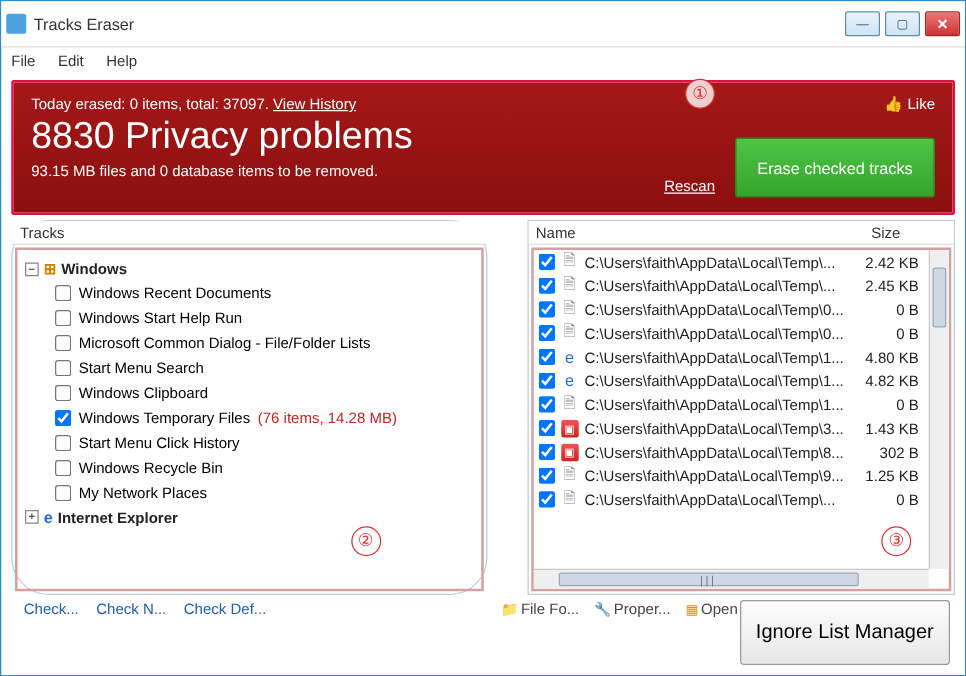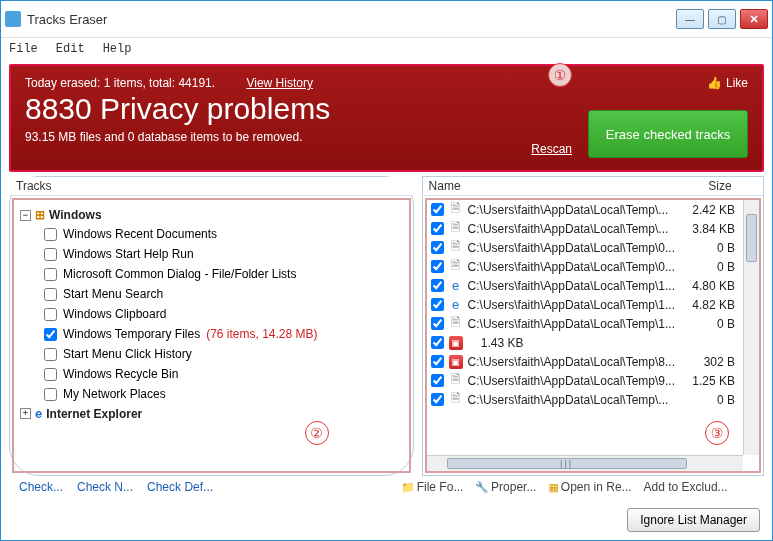--- a/index.html
+++ b/index.html
@@ -4,38 +4,38 @@
 <style>
 * { box-sizing: border-box; margin: 0; padding: 0; font-family: "Segoe UI", Tahoma, sans-serif; }
 body { width: 773px; height: 541px; background: #fff; border: 1px solid #2a8dd4; overflow: hidden; position: relative; }
 .titlebar { height: 20px; background: #fff; display: flex; align-items: center; padding: 18px 4px; border-bottom: 1px solid #e0e0e0; }
 .titlebar .app-icon { width: 16px; height: 16px; background: #4aa3df; margin-right: 6px; display: inline-block; border-radius: 2px; }
 .titlebar .title { font-size: 13px; color: #333; flex: 1; }
 .winbtns { display: flex; gap: 4px; }
 .winbtn { width: 28px; height: 20px; border: 1px solid #5b8bb0; background: linear-gradient(#eaf3fb,#cde4f5); display: flex; align-items: center; justify-content: center; font-size: 10px; color: #2b5070; cursor: pointer; border-radius: 2px; }
 .winbtn.close { background: linear-gradient(#e77,#c33); border-color: #a22; color: #fff; font-weight: bold; font-size: 11px; }
 .menubar { height: 22px; display: flex; align-items: center; padding: 0 8px; gap: 18px; font-size: 12px; color: #333; }
-.menubar span { cursor: pointer; font-family: Liberation Mono, monospace; }
+.menubar span { cursor: pointer; }
 .banner { margin: 4px 8px 4px 8px; height: 108px; background: linear-gradient(#a51818,#8c0f0f); border: 2px solid #d14; color: #fff; padding: 10px 14px; position: relative; border-radius: 2px; }
 .banner .summary { font-size: 12px; }
-.banner .summary a { color: #fff; text-decoration: underline; cursor: pointer; margin-left: 28px; }
+.banner .summary a { color: #fff; text-decoration: underline; cursor: pointer; }
 .banner .big { font-size: 30px; font-weight: 400; margin-top: 2px; }
 .banner .sub { font-size: 12px; margin-top: 4px; }
 .banner .rescan { position: absolute; right: 190px; bottom: 14px; font-size: 12px; text-decoration: underline; cursor: pointer; }
 .banner .erase { position: absolute; right: 14px; bottom: 12px; width: 160px; height: 48px; background: linear-gradient(#4fc445,#34a52a); border: 1px solid #2a8a22; color: #fff; font-size: 13px; display: flex; align-items: center; justify-content: center; cursor: pointer; border-radius: 3px; }
 .banner .like { position: absolute; right: 14px; top: 10px; font-size: 12px; cursor: pointer; }
 .banner .like::before { content: "👍 "; }
 .callout { position: absolute; width: 24px; height: 24px; border: 1.5px solid #d33; border-radius: 50%; color: #d33; font-size: 14px; display: flex; align-items: center; justify-content: center; font-family: serif; background: #fffc; }
 .panels { display: flex; padding: 0 8px; gap: 8px; height: 300px; }
 .panel { border: 1px solid #bcd; background: #fff; position: relative; display: flex; flex-direction: column; }
 .panel.left { width: 444px; border-radius: 30px; }
-.panel.right { flex: 1; }
+.panel.right { flex: 1; margin-left: 24px; }
 .panel-header { font-size: 12px; padding: 2px 6px; border-bottom: 1px solid #dde; background: #fff; color: #333; display: flex; }
 .panel-header .col-name { flex: 1; }
-.panel-header .col-size { width: 60px; text-align: center; padding-right: 14px; }
+.panel-header .col-size { width: 60px; text-align: left; padding-right: 14px; }
 .tree { padding: 6px 4px 4px 4px; font-size: 12px; overflow: hidden; border: 2px solid #d6a0a0; margin: 2px; flex: 1; position: relative; }
 .cat { display: flex; align-items: center; padding: 2px 2px; font-weight: bold; color: #222; gap: 4px; cursor: pointer; }
 .cat .exp { width: 11px; height: 11px; border: 1px solid #888; font-size: 9px; line-height: 9px; text-align: center; color: #555; }
 .item { display: flex; align-items: center; padding: 3px 2px 3px 26px; gap: 6px; cursor: pointer; }
 .item input, .filerow input { width: 13px; height: 13px; cursor: pointer; }
 .item .extra { color: #c22; }
 .filelist { flex: 1; overflow: hidden; border: 2px solid #d6a0a0; margin: 2px; position: relative; font-size: 12px; }
 .filerow { display: flex; align-items: center; padding: 1.5px 4px; gap: 4px; }
 .filerow .ficon { width: 16px; height: 16px; display: inline-flex; align-items: center; justify-content: center; font-size: 12px; }
 .filerow .path { flex: 1; white-space: nowrap; overflow: hidden; text-overflow: ellipsis; color: #222; }
@@ -45,21 +45,21 @@
 .hscroll { position: absolute; left: 0; right: 16px; bottom: 0; height: 16px; background: #efefef; border-top: 1px solid #ccc; }
 .hscroll .thumb { position: absolute; top: 2px; bottom: 2px; left: 20px; width: 240px; background: #cfd8e2; border: 1px solid #9ab; border-radius: 2px; cursor: pointer; display:flex; align-items:center; justify-content:center; color:#678; font-size:9px; letter-spacing:2px;}
 .links { padding: 4px 10px; font-size: 12px; color: #1a5fb4; display: flex; gap: 14px; }
 .links span { cursor: pointer; }
 .bottomlinks { display:flex; padding:0 8px; }
 .bottomlinks .lcol { width:388px; }
 .bottomlinks .rcol { flex:1; display:flex; gap:12px; font-size:12px; color:#444; padding-left:4px;}
 .bottomlinks .rcol span { cursor:pointer; display:flex; align-items:center; gap:2px;}
 .bottomlinks .rcol .ic { font-size:11px; color:#d90; }
 .footer { position: absolute; right: 12px; bottom: 8px; }
-.footer button { font-size: 12px; padding: 4px 12px; background: linear-gradient(#fdfdfd,#e6e6e6); border: 1px solid #999; border-radius: 3px; cursor: pointer; }
+.footer button { font-size: 16px; padding: 16px 12px; background: linear-gradient(#fdfdfd,#e6e6e6); border: 1px solid #999; border-radius: 3px; cursor: pointer; }
 .ie-icon { color:#1e6fd6; font-size:13px; }
 .win-icon { color:#d08000; font-size:12px; }
 .pic-icon { background:linear-gradient(#e55,#c22); color:#fff; width:14px; height:14px; font-size:9px; display:inline-flex; align-items:center; justify-content:center; border-radius:2px;}
 .file-icon { color:#888; }
 </style>
 </head>
 <body>
 
 <div class="titlebar">
   <span class="app-icon"></span>
@@ -72,21 +72,21 @@
 </div>
 
 <div class="menubar">
   <span>File</span>
   <span>Edit</span>
   <span>Help</span>
 </div>
 
 <div class="banner">
   <div class="summary">
-    <span>Today erased: 1 items, total: 44191. </span><a>View History</a>
+    <span>Today erased: 0 items, total: 37097. </span><a>View History</a>
   </div>
   <div class="big">8830 Privacy problems</div>
   <div class="sub">93.15 MB files and 0 database items to be removed.</div>
   <span class="rescan">Rescan</span>
   <div class="erase">Erase checked tracks</div>
   <div class="like">Like</div>
 </div>
 <div class="callout" style="top:62px; right:200px;">①</div>
 
 <div class="panels">
@@ -163,21 +163,21 @@
             </span>
             <span class="path">C:\Users\faith\AppData\Local\Temp\...</span>
             <span class="size">2.42 KB</span>
           </div>
           <div class="filerow">
             <input type="checkbox" checked="" style="">
             <span class="ficon">
               <span class="file-icon">🗎</span>
             </span>
             <span class="path">C:\Users\faith\AppData\Local\Temp\...</span>
-            <span class="size">3.84 KB</span>
+            <span class="size">2.45 KB</span>
           </div>
           <div class="filerow">
             <input type="checkbox" checked="" style="">
             <span class="ficon">
               <span class="file-icon">🗎</span>
             </span>
             <span class="path">C:\Users\faith\AppData\Local\Temp\0...</span>
             <span class="size">0 B</span>
           </div>
           <div class="filerow">
@@ -210,20 +210,21 @@
               <span class="file-icon">🗎</span>
             </span>
             <span class="path">C:\Users\faith\AppData\Local\Temp\1...</span>
             <span class="size">0 B</span>
           </div>
           <div class="filerow">
             <input type="checkbox" checked="" style="">
             <span class="ficon">
               <span class="pic-icon">▣</span>
             </span>
+            <span class="path">C:\Users\faith\AppData\Local\Temp\3...</span>
             <span class="size">1.43 KB</span>
           </div>
           <div class="filerow">
             <input type="checkbox" checked="" style="">
             <span class="ficon">
               <span class="pic-icon">▣</span>
             </span>
             <span class="path">C:\Users\faith\AppData\Local\Temp\8...</span>
             <span class="size">302 B</span>
           </div>

